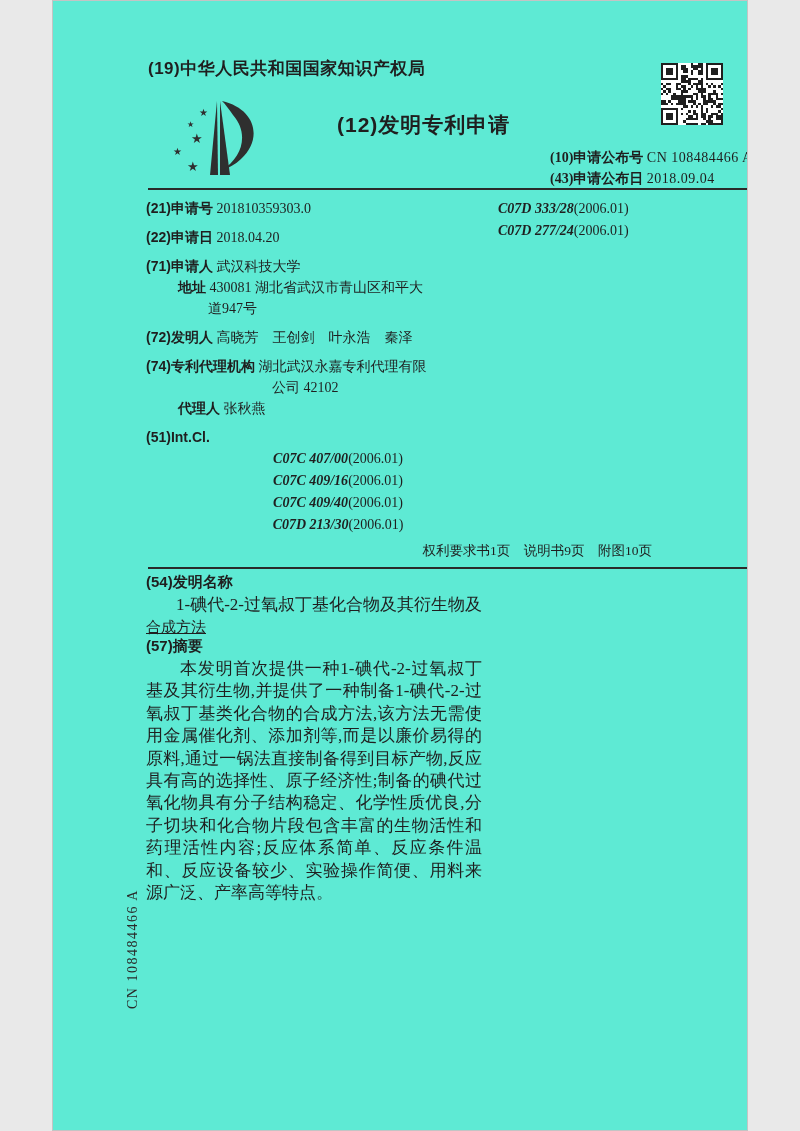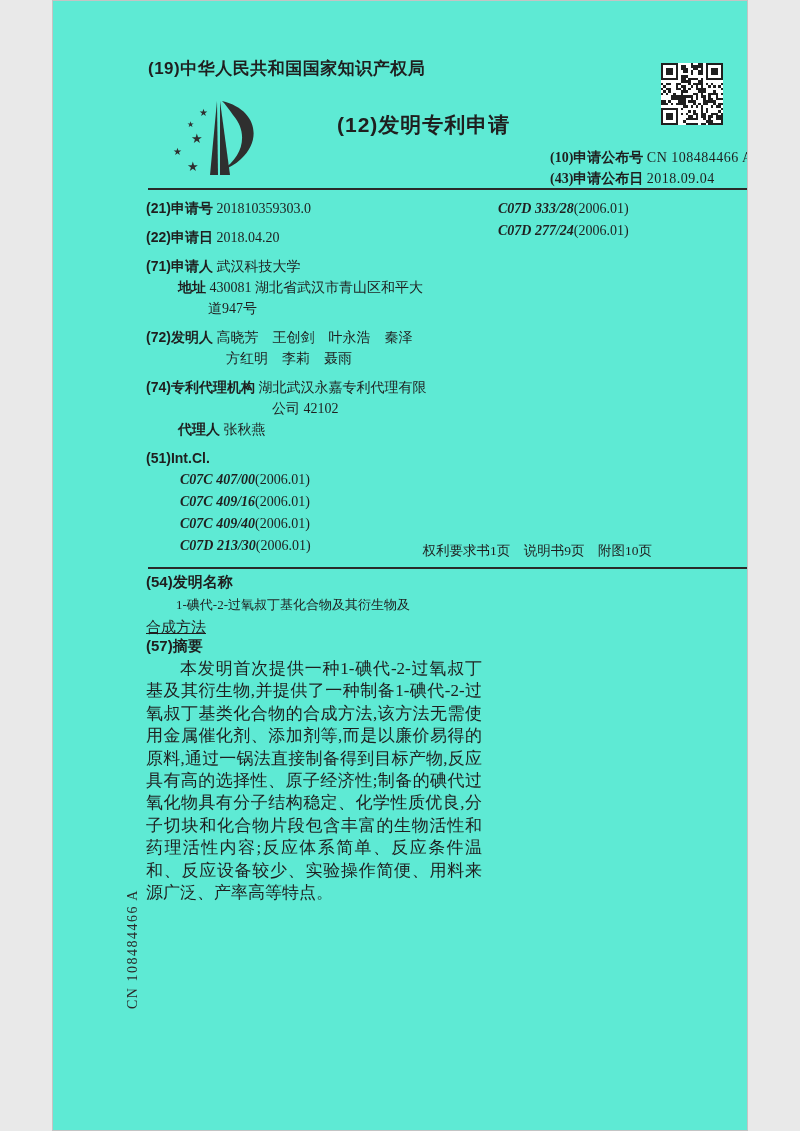--- a/index.html
+++ b/index.html
@@ -46,34 +46,34 @@
   .row { line-height: 21px; }
   .gap { margin-top: 8px; }
   .lbl-b { font-family: "Liberation Sans", "DejaVu Sans", sans-serif; font-weight: bold; }
   .val-s { font-family: "Liberation Serif", "DejaVu Serif", serif; }
 
   .ind-addr   { padding-left: 32px; }
   .ind-addr2  { padding-left: 62px; }
   .ind-inv2   { padding-left: 80px; }
   .ind-agency2{ padding-left: 126px; }
   .ind-agent  { padding-left: 32px; }
-  .ind-code   { padding-left: 34px; }
+  .ind-code   { padding-left: 34px; text-align: center; }
 
   .intcl-code { font-weight: bold; font-style: italic; font-family: "Liberation Serif", "DejaVu Serif", serif; }
   .intcl-ver  { font-style: normal; font-weight: normal; }
   .code-row { line-height: 22px; }
 
   .pages-info {
     position: absolute; right: 95px; top: 541px;
     font-size: 13.5px; text-align: right;
   }
 
   .sec54 { position: absolute; left: 93px; top: 572px; width: 360px; }
   .sec54 .label, .sec57 .label { font-size: 15px; }
-  .title-line1 { font-size: 13px; line-height: 22px; padding-left: 30px; margin-top: 2px; }
+  .title-line1 { font-size: 17px; line-height: 22px; padding-left: 30px; margin-top: 2px; }
   .title-line2 { font-size: 15px; line-height: 22px; text-decoration: underline; }
 
   .sec57 { position: absolute; left: 93px; top: 636px; width: 336px; }
   .abstract-text {
     margin-top: 2px;
     font-size: 17px; line-height: 22.4px;
     text-align: justify; text-justify: inter-ideograph;
     text-indent: 2em;
   }
 
@@ -366,21 +366,20 @@
     </div>
     <div class="row ind-addr">
       <span class="lbl-b">地址</span>
       <span class="val-s">430081 湖北省武汉市青山区和平大</span>
     </div>
     <div class="row ind-addr2 val-s">道947号</div>
     <div class="row gap">
       <span class="lbl-b">(72)发明人</span>
       <span class="val-s">高晓芳　王创剑　叶永浩　秦泽</span>
     </div>
-    <div class="row ind-inv2 val-s">方红明　李莉　聂雨</div>
     <div class="row gap">
       <span class="lbl-b">(74)专利代理机构</span>
       <span class="val-s">湖北武汉永嘉专利代理有限</span>
     </div>
     <div class="row ind-agency2 val-s">公司 42102</div>
     <div class="row ind-agent">
       <span class="lbl-b">代理人</span>
       <span class="val-s">张秋燕</span>
     </div>
     <div class="row gap">

